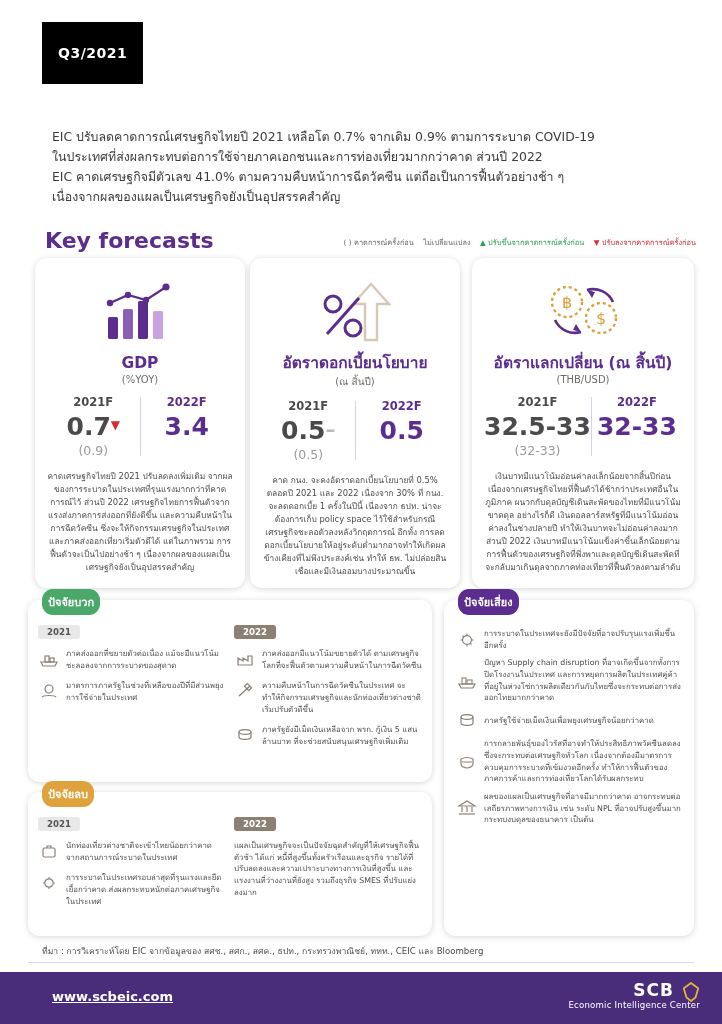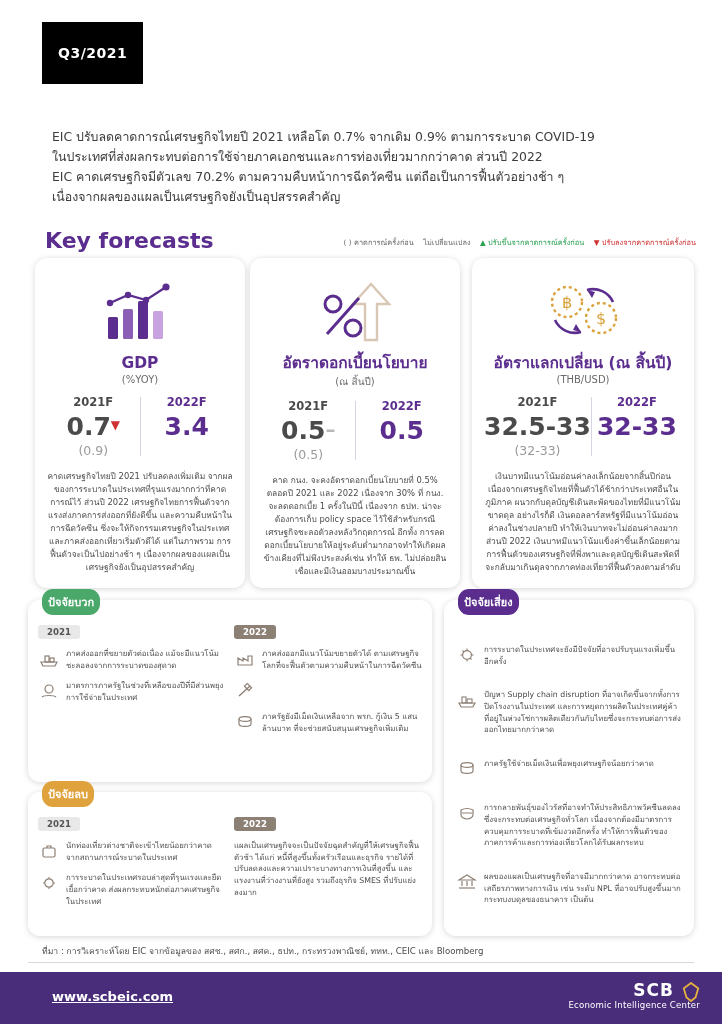--- a/index.html
+++ b/index.html
@@ -106,21 +106,21 @@
   }
   .yrchip.dark { background:#8c7f74; color:#fff; }
 
   .col2 { display:flex; gap:8px; padding:20px 10px 8px 10px; }
   .col { flex:1; }
   .item { display:flex; gap:6px; margin-top:9px; align-items:flex-start; }
   .item .txt { font-size:7.8px; line-height:1.5; color:#4a4a4a; flex:1; }
   .ico { width:22px; min-width:22px; height:22px; display:flex; align-items:center; justify-content:center; }
 
   .risk-list { padding:22px 12px 8px 12px; }
-  .risk-list .item { margin-top:22px; }
+  .risk-list .item { margin-top:6px;align-items:center; }
   .risk-list .txt { font-size:7.8px; }
 
   .source {
     position:absolute; left:42px; top:944px;
     font-size:8.6px; color:#4a4a4a;
   }
   .divider { position:absolute; left:28px; top:962px; width:666px; height:1px; background:#d9d9d9; }
 
   
   .footer {
@@ -144,21 +144,21 @@
 <body>
 
 <div class="page">
 
   <div class="quarter-badge">Q3/2021</div>
 
 
   <div class="intro">
     <div>EIC ปรับลดคาดการณ์เศรษฐกิจไทยปี 2021 เหลือโต 0.7% จากเดิม 0.9% ตามการระบาด COVID-19</div>
     <div>ในประเทศที่ส่งผลกระทบต่อการใช้จ่ายภาคเอกชนและการท่องเที่ยวมากกว่าคาด ส่วนปี 2022</div>
-    <div>EIC คาดเศรษฐกิจมีตัวเลข 70.2% ตามความคืบหน้าการฉีดวัคซีน แต่ถือเป็นการฟื้นตัวอย่างช้า ๆ</div>
+    <div>EIC คาดเศรษฐกิจมีตัวเลข 41.0% ตามความคืบหน้าการฉีดวัคซีน แต่ถือเป็นการฟื้นตัวอย่างช้า ๆ</div>
     <div>เนื่องจากผลของแผลเป็นเศรษฐกิจยังเป็นอุปสรรคสำคัญ</div>
   </div>
 
   <div class="key-forecasts">Key forecasts</div>
 
   <div class="legend">
     <span>( ) คาดการณ์ครั้งก่อน</span>
     &nbsp;&nbsp;
     <span>ไม่เปลี่ยนแปลง</span>
     &nbsp;&nbsp;
@@ -296,20 +296,21 @@
           </span>
           <span class="txt">ภาคส่งออกมีแนวโน้มขยายตัวได้ ตามเศรษฐกิจโลกที่จะฟื้นตัวตามความคืบหน้าในการฉีดวัคซีน</span>
         </div>
         <div class="item">
           <span class="ico">
             <svg width="20" height="16" viewBox="0 0 20 16">
                 <line x1="4" y1="13" x2="15" y2="3" stroke="#8c7f74" stroke-width="1.4"></line>
                 <rect x="10" y="2" width="6" height="4" transform="rotate(45 13 4)" fill="none" stroke="#8c7f74" stroke-width="1.2"></rect>
               </svg>
           </span>
+          <span class="txt">ความคืบหน้าในการฉีดวัคซีนในประเทศ จะทำให้กิจกรรมเศรษฐกิจและนักท่องเที่ยวต่างชาติเริ่มปรับตัวดีขึ้น</span>
         </div>
         <div class="item">
           <span class="ico">
             <svg width="20" height="16" viewBox="0 0 20 16">
                 <ellipse cx="10" cy="5" rx="6" ry="2.4" fill="none" stroke="#8c7f74" stroke-width="1.2"></ellipse>
                 <path d="M4 5v5c0 1.3 2.7 2.4 6 2.4s6-1.1 6-2.4V5" fill="none" stroke="#8c7f74" stroke-width="1.2"></path>
               </svg>
           </span>
           <span class="txt">ภาครัฐยังมีเม็ดเงินเหลือจาก พรก. กู้เงิน 5 แสนล้านบาท ที่จะช่วยสนับสนุนเศรษฐกิจเพิ่มเติม</span>
         </div>

